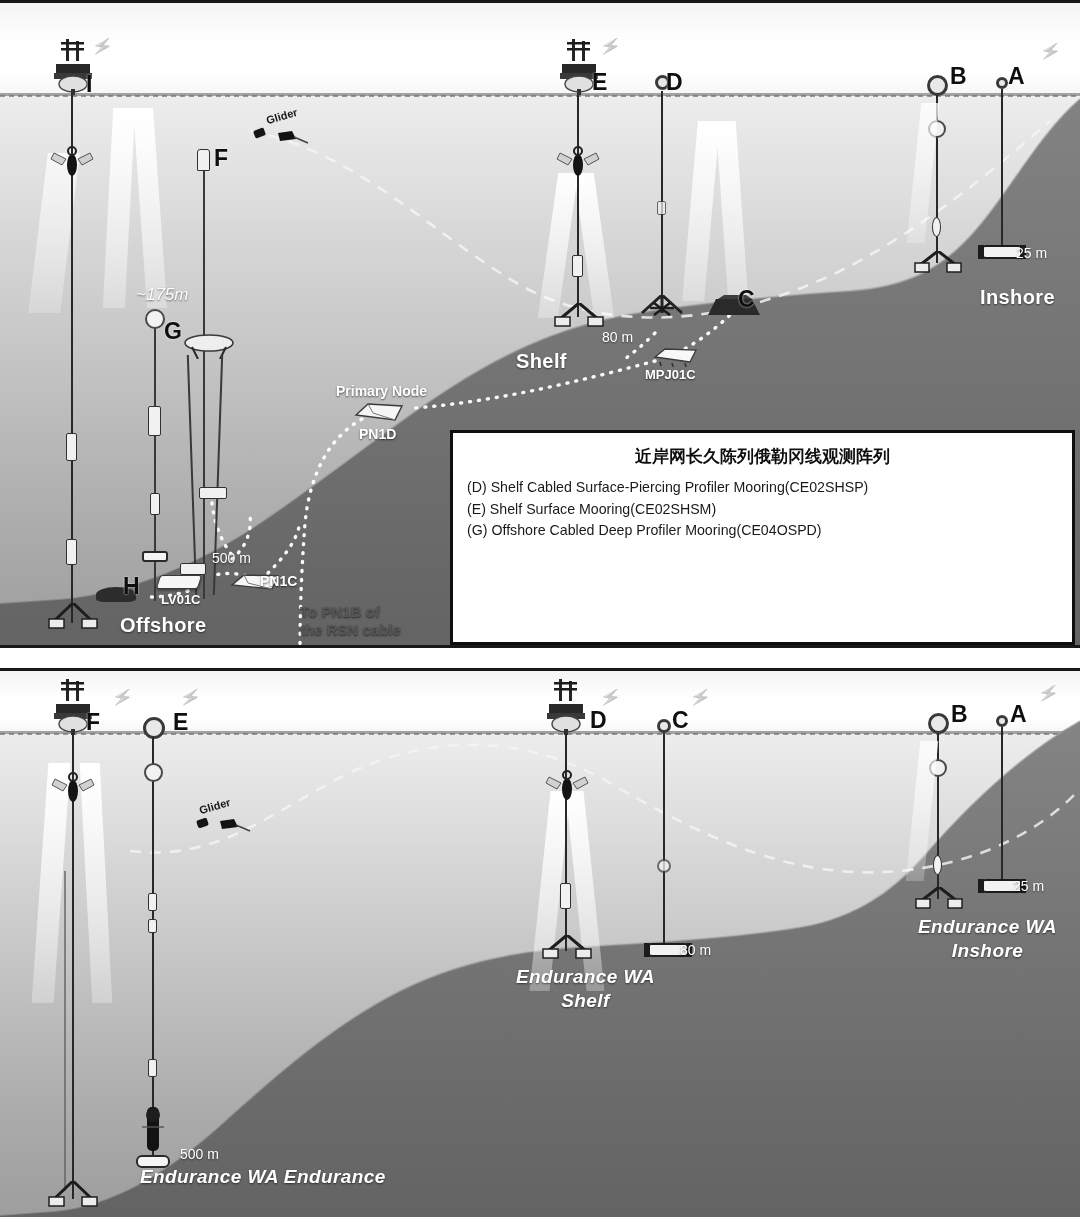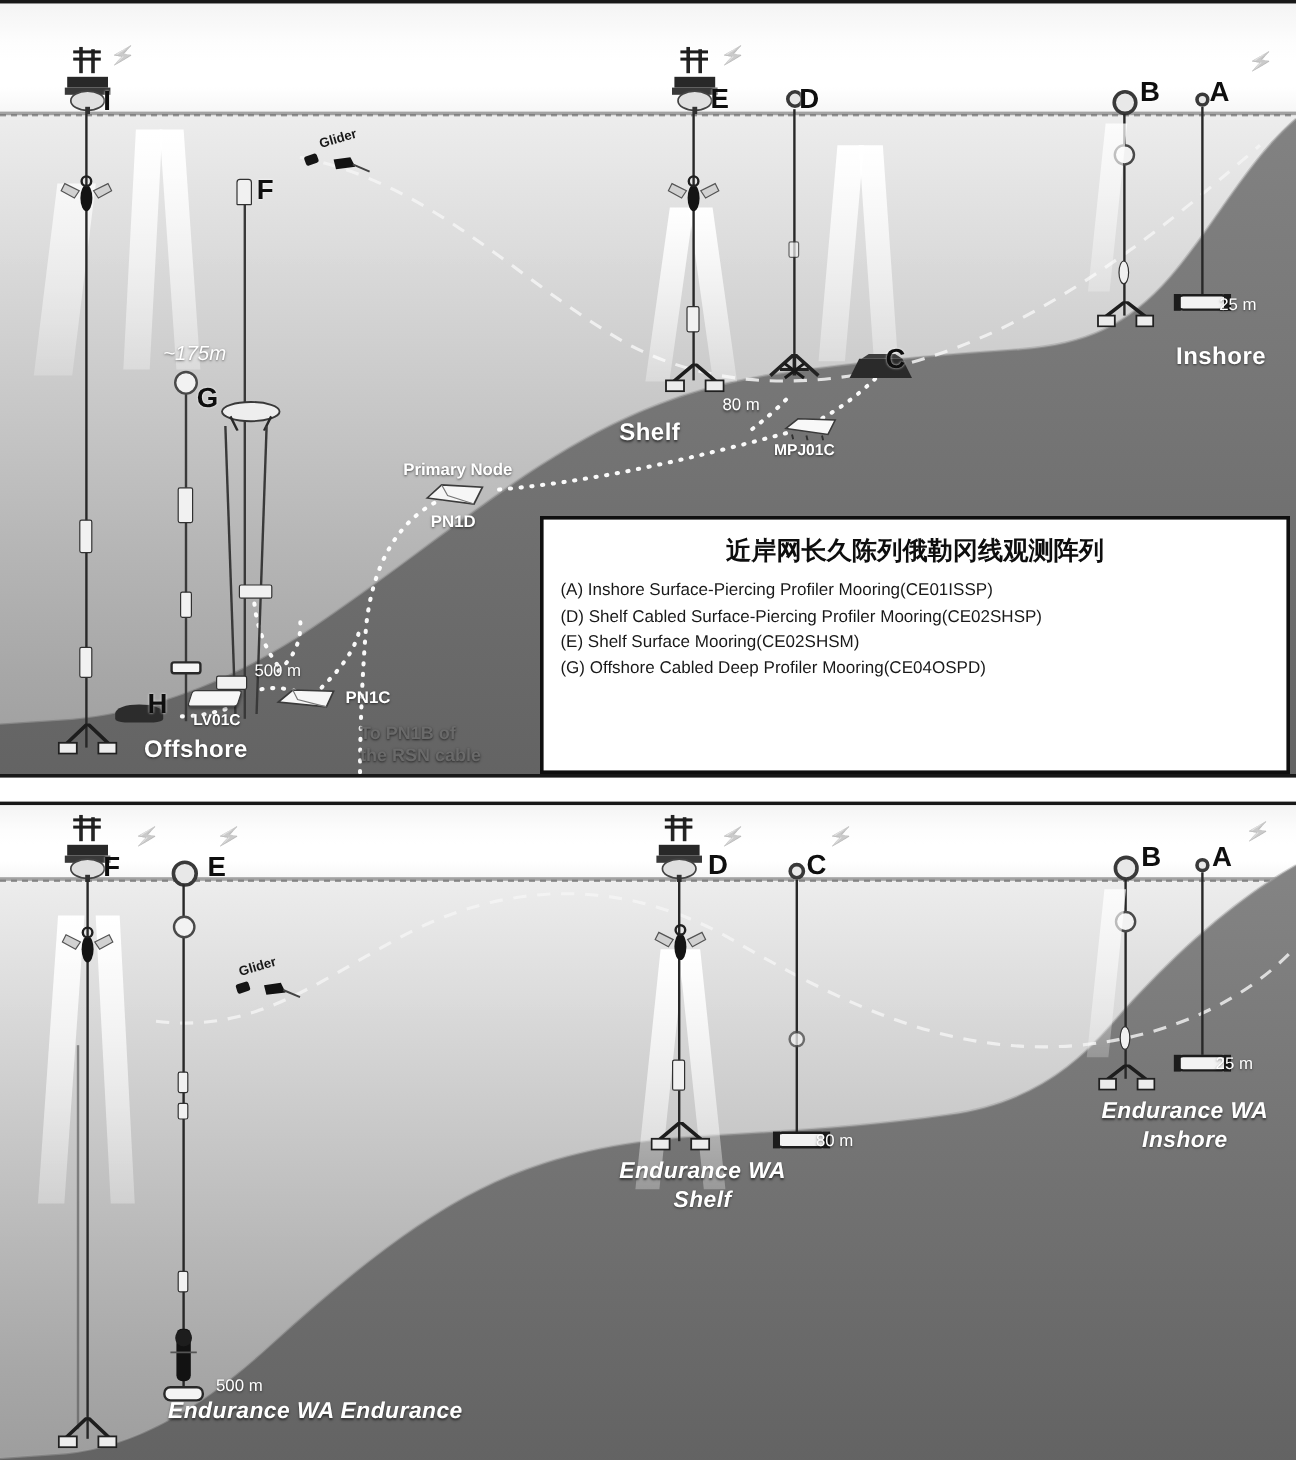--- a/index.html
+++ b/index.html
@@ -82,21 +82,21 @@
   .lbl-depth.small-it {
     font-size: 17px; font-style: italic;
     font-family: "Liberation Sans", sans-serif;
   }
   .lbl-node {
     font-size: 14px; font-weight: bold; color: #ffffff;
     text-shadow: 0 1px 2px rgba(0,0,0,.6);
   }
   .lbl-node.sm { font-size: 13px; }
   .lbl-cable {
-    font-size: 15px; font-weight: bold; color: #4d7c0f;
+    font-size: 15px; font-weight: bold; color: #0369a1;
     line-height: 1.2; white-space: pre;
     text-shadow: 0 1px 2px rgba(0,0,0,.6);
   }
   .lbl-glider {
     font-size: 11px; font-weight: bold; color: #1a1a1a;
     transform: rotate(-16deg);
   }
 
   
   .mline {
@@ -171,21 +171,21 @@
     color: #101010;
     margin: 2px 0 9px 0;
   }
   .legend ul { list-style: none; margin: 0; padding: 0; }
   .legend li {
     color: #1b1b1b;
     font-family: "Liberation Sans", sans-serif;
     white-space: nowrap;
   }
   #legend-top { left: 450px; top: 427px; width: 625px; height: 215px; }
-  #legend-top .legend-title { font-size: 21px; }
+  #legend-top .legend-title { font-size: 17px; }
   #legend-top li { font-size: 14.2px; line-height: 1.53; }
 
   
   .dotpath { position: absolute; left: 0; top: 0; pointer-events: none; }
 </style>
 </head>
 <body>
 
 <div id="page">
 
@@ -303,21 +303,21 @@
     </div>
 
     <div class="cable-node" style="left:158px; top:572px; width:42px; height:14px;
          transform:skewX(-18deg)"></div>
     <div class="lbl lbl-node sm" style="left:161px; top:590px">LV01C</div>
 
     <svg style="position:absolute; left:228px; top:566px" width="54" height="26">
       <path d="M4,16 L16,6 L50,7 L44,20 Z" fill="#f4f4f4" stroke="#3c3c3c" stroke-width="1.4"></path>
       <path d="M16,6 L20,14 L44,20" fill="none" stroke="#777" stroke-width="1"></path>
     </svg>
-    <div class="lbl lbl-node" style="left:288px; top:571px">PN1C</div>
+    <div class="lbl lbl-node" style="left:260px; top:571px">PN1C</div>
     <div class="lbl lbl-depth" style="left:212px; top:548px">500 m</div>
 
     <svg style="position:absolute; left:352px; top:396px" width="54" height="26">
       <path d="M4,16 L16,5 L50,7 L43,21 Z" fill="#f4f4f4" stroke="#3c3c3c" stroke-width="1.4"></path>
       <path d="M16,5 L21,14 L43,21" fill="none" stroke="#777" stroke-width="1"></path>
     </svg>
     <div class="lbl lbl-node" style="left:336px; top:381px">Primary Node</div>
     <div class="lbl lbl-node" style="left:359px; top:424px">PN1D</div>
 
     <svg style="position:absolute; left:652px; top:342px" width="48" height="22">
@@ -423,21 +423,20 @@
 
     <div class="lbl lbl-region" style="left:120px; top:612px">Offshore</div>
     <div class="lbl lbl-region" style="left:516px; top:348px">Shelf</div>
     <div class="lbl lbl-region" style="left:980px; top:284px">Inshore</div>
     <div class="lbl lbl-depth" style="left:1016px; top:243px">25 m</div>
     <div class="lbl lbl-depth" style="left:602px; top:327px">80 m</div>
 
     <div class="legend" id="legend-top">
       <div class="legend-title">近岸网长久陈列俄勒冈线观测阵列</div>
       <ul>
-        <li>(A) Inshore Surface-Piercing Profiler Mooring(CE01ISSP)</li>
         <li>(D) Shelf Cabled Surface-Piercing Profiler Mooring(CE02SHSP)</li>
         <li>(E) Shelf Surface Mooring(CE02SHSM)</li>
         <li>(G) Offshore Cabled Deep Profiler Mooring(CE04OSPD)</li>
 
       </ul>
     </div>
 
   </div>
 
   <div class="panel" id="panel-bottom">

